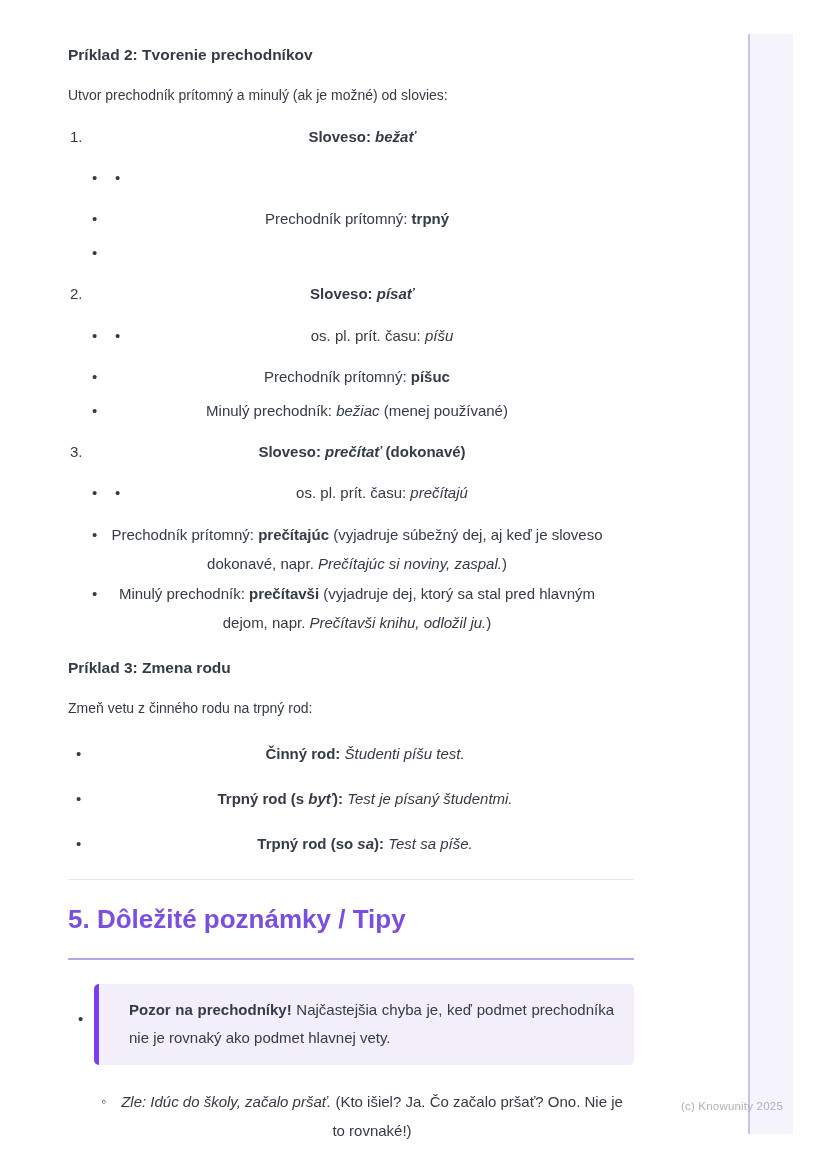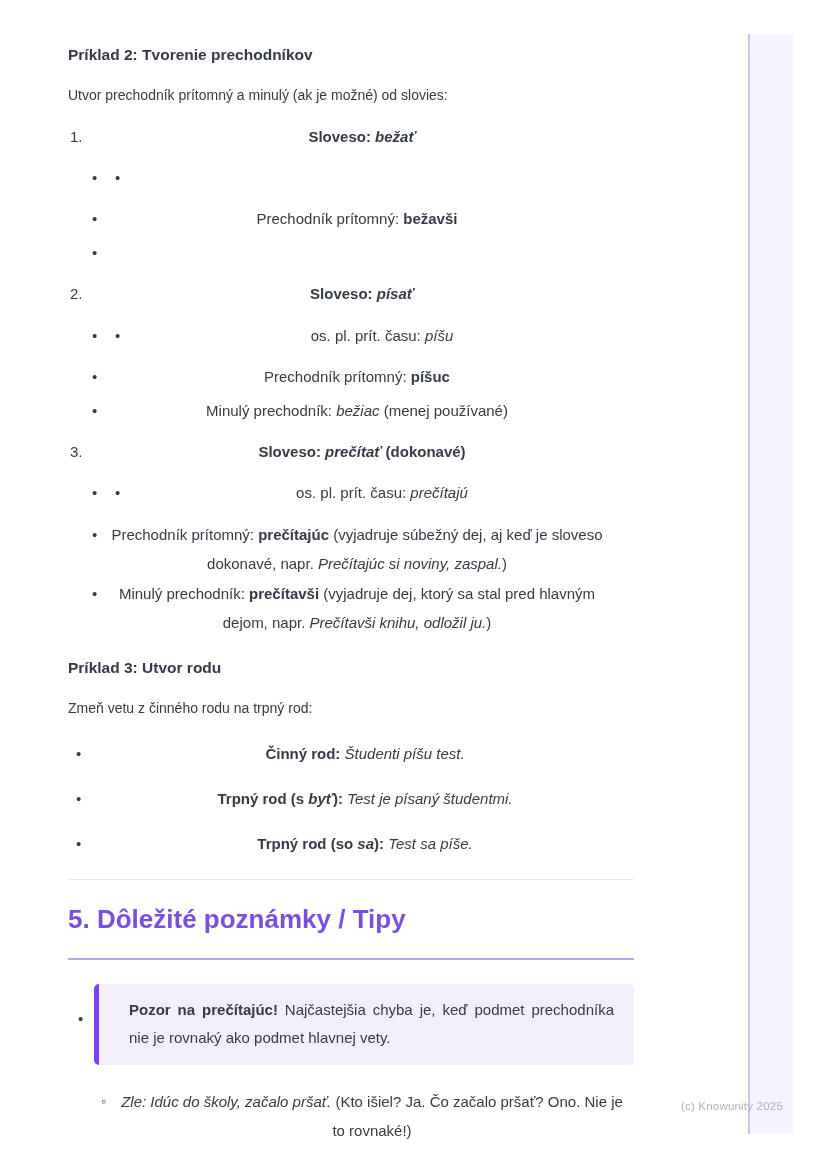--- a/index.html
+++ b/index.html
@@ -89,21 +89,21 @@
     <div class="num-row">
       <span class="num">1.</span>
       <div class="rich"><span class="b">Sloveso: </span><span class="b i">bežať</span></div>
     </div>
     <div class="sub-row">
       <span class="blt">•</span>
       <span class="blt2">•</span>
     </div>
     <div class="sub-row">
       <span class="blt">•</span>
-      <div class="rich"><span>Prechodník prítomný: </span><span class="b">bežavši</span></div>
+      <div class="rich"><span>Prechodník prítomný: </span><span class="b">trpný</span></div>
     </div>
     <div class="sub-row mt5">
       <span class="blt">•</span>
     </div>
 
     <div class="num-row">
       <span class="num">2.</span>
       <div class="rich"><span class="b">Sloveso: </span><span class="b i">písať</span></div>
     </div>
     <div class="sub-row mt13">
@@ -131,21 +131,21 @@
     </div>
     <div class="sub-row mt13">
       <span class="blt">•</span>
       <div class="rich"><span>Prechodník prítomný: </span><span class="b">prečítajúc</span><span> (vyjadruje súbežný dej, aj keď je sloveso dokonavé, napr. </span><span class="i">Prečítajúc si noviny, zaspal.</span><span>)</span></div>
     </div>
     <div class="sub-row mt1">
       <span class="blt">•</span>
       <div class="rich"><span>Minulý prechodník: </span><span class="b">prečítavši</span><span> (vyjadruje dej, ktorý sa stal pred hlavným dejom, napr. </span><span class="i">Prečítavši knihu, odložil ju.</span><span>)</span></div>
     </div>
 
-    <div class="h4 mt16">Príklad 3: Utvor rodu</div>
+    <div class="h4 mt16">Príklad 3: Zmena rodu</div>
     <p class="para">Zmeň vetu z činného rodu na trpný rod:</p>
 
     <div class="top-row">
       <span class="blt">•</span>
       <div class="rich"><span class="b">Činný rod: </span><span class="i">Študenti píšu test.</span></div>
     </div>
     <div class="top-row mt5">
       <span class="blt">•</span>
       <div class="rich"><span class="b">Trpný rod (s </span><span class="b i">byť</span><span class="b">): </span><span class="i">Test je písaný študentmi.</span></div>
     </div>
@@ -154,21 +154,21 @@
       <div class="rich"><span class="b">Trpný rod (so </span><span class="b i">sa</span><span class="b">): </span><span class="i">Test sa píše.</span></div>
     </div>
 
     <hr class="divider">
 
     <h2 class="big-heading">5. Dôležité poznámky / Tipy</h2>
 
     <div class="callout-row">
       <span class="callout-bullet">•</span>
       <div class="callout-box">
-        <div class="rich"><span class="b">Pozor na prečítajúc!</span><span> Najčastejšia chyba je, keď podmet prechodníka nie je rovnaký ako podmet hlavnej vety.</span></div>
+        <div class="rich"><span class="b">Pozor na prechodníky!</span><span> Najčastejšia chyba je, keď podmet prechodníka nie je rovnaký ako podmet hlavnej vety.</span></div>
       </div>
     </div>
 
     <div class="zle-row">
       <span class="blt">◦</span>
       <div class="rich"><span class="i">Zle: Idúc do školy, začalo pršať.</span><span> (Kto išiel? Ja. Čo začalo pršať? Ono. Nie je to rovnaké!)</span></div>
     </div>
 
   </div>
 

